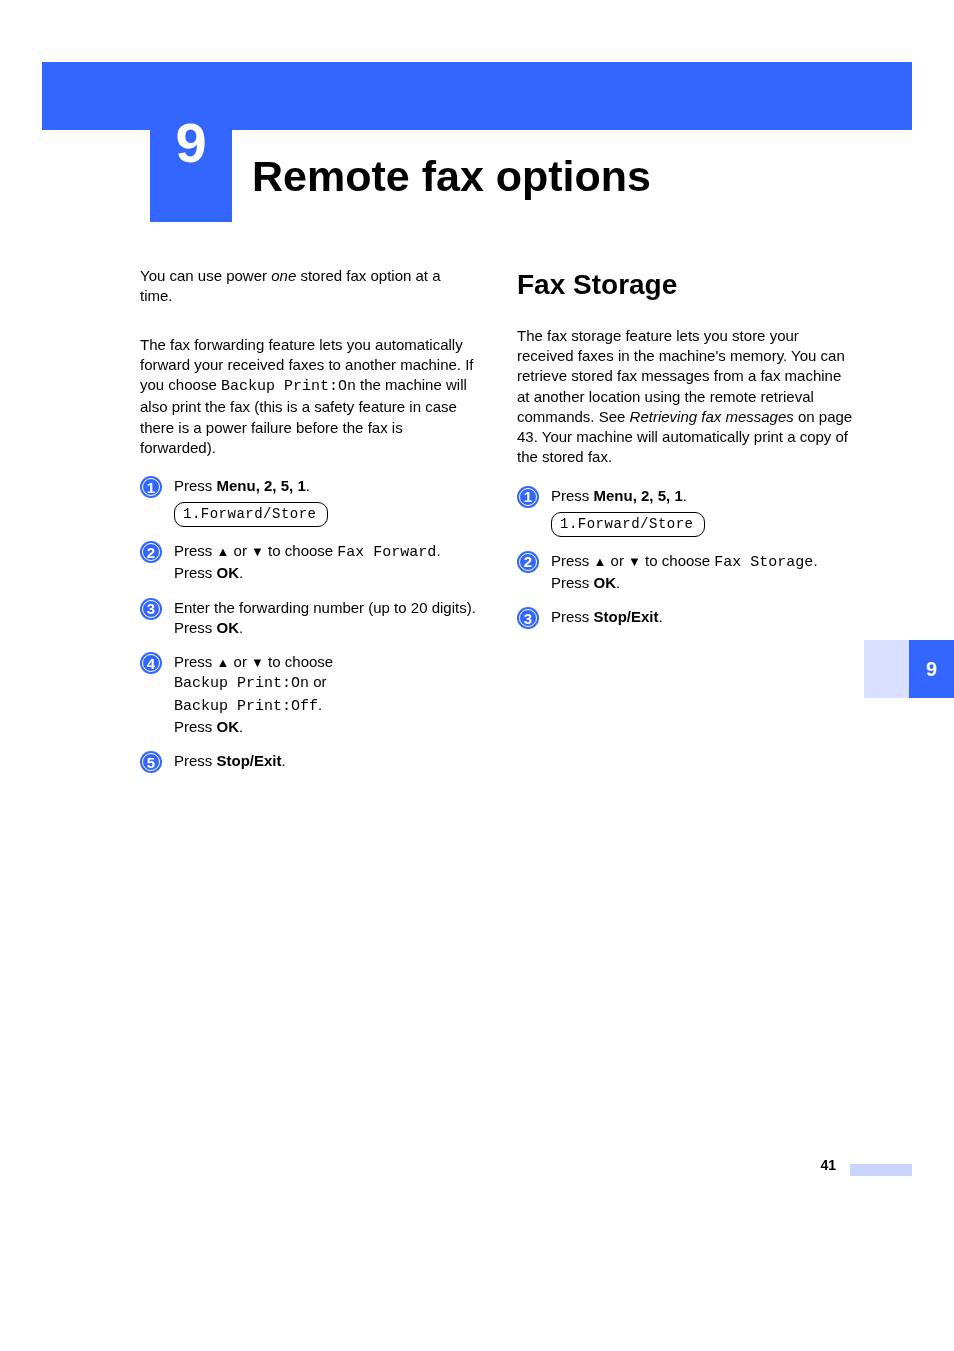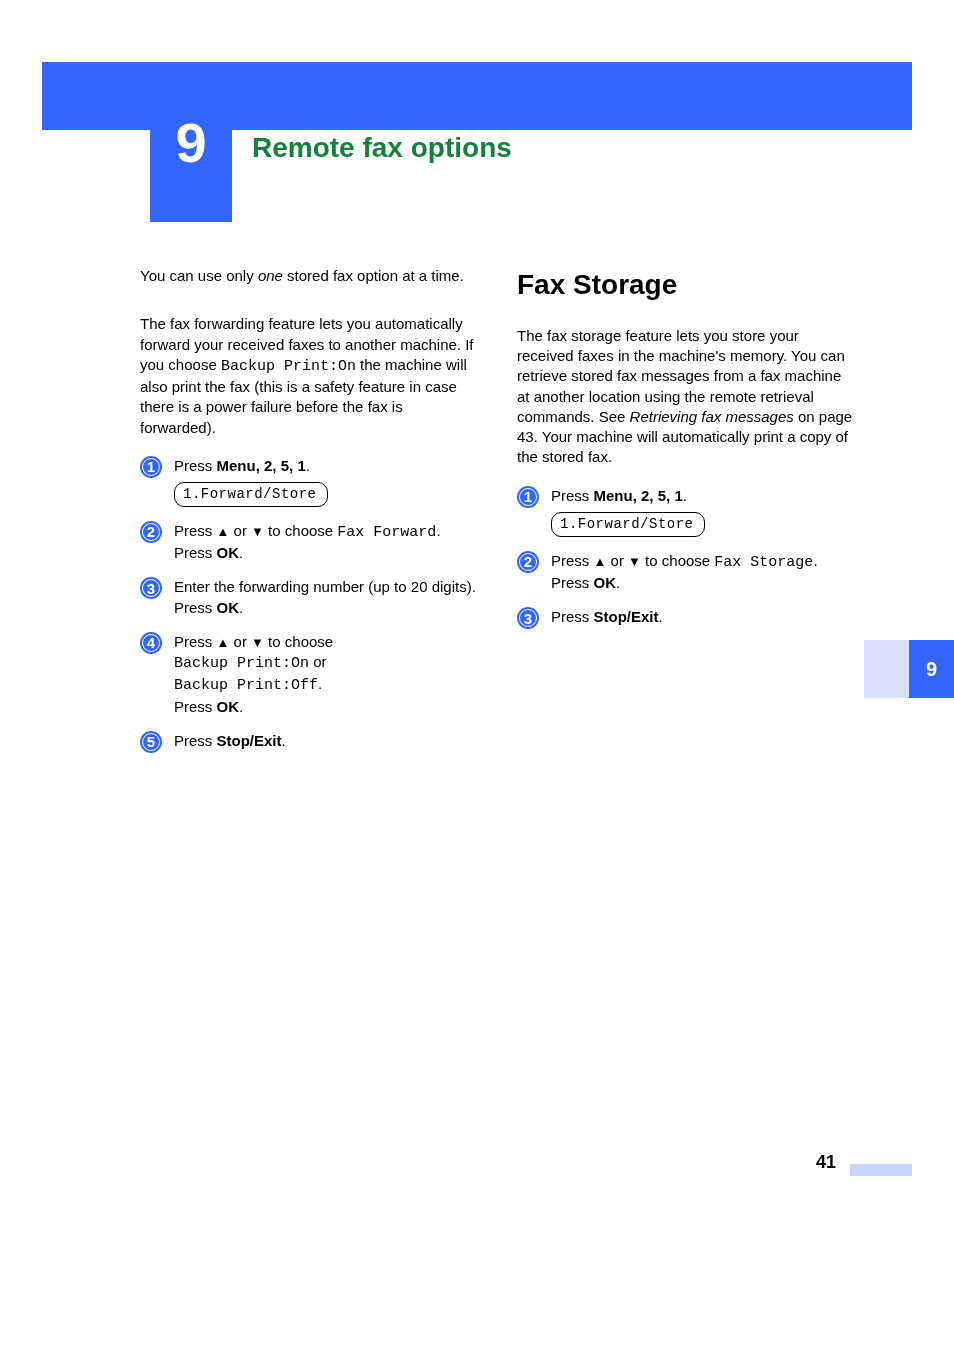--- a/index.html
+++ b/index.html
@@ -33,25 +33,25 @@
       align-items: center;
       justify-content: center;
     }
     .chapter-num {
       color: #fff;
       font-size: 56px;
       font-weight: bold;
     }
     .chapter-title {
       position: absolute;
-      top: 132px;
+      top: 152px;
       left: 252px;
-      font-size: 28px;
-      font-weight: bold;
-      color: #15803d;
+      font-size: 43px;
+      font-weight: bold;
+      color: #000000;
     }
     .content {
       position: absolute;
       top: 266px;
       left: 140px;
       right: 100px;
       display: flex;
       gap: 40px;
     }
     .column {
@@ -151,21 +151,21 @@
       top: 640px;
       right: 45px;
       width: 45px;
       height: 58px;
       background: #d9e0ff;
     }
     .page-num {
       position: absolute;
       bottom: 178px;
       right: 118px;
-      font-size: 18px;
+      font-size: 14px;
       font-weight: bold;
       color: #000;
     }
     .page-num-bar {
       position: absolute;
       bottom: 175px;
       right: 42px;
       width: 62px;
       height: 12px;
       background: #cad5ff;
@@ -177,21 +177,21 @@
 <div class="header-bar"></div>
 <div class="chapter-box">
   <span class="chapter-num">9</span>
 </div>
 <div class="chapter-title">Remote fax options</div>
 
 <div class="content">
 
   <div class="column">
     <p class="intro">
-      <span>You can use only </span><span class="italic">one</span><span> stored fax option at a time.</span>
+      <span>You can use power </span><span class="italic">one</span><span> stored fax option at a time.</span>
     </p>
 
 
     <p class="body-text">
       <span>The fax forwarding feature lets you automatically forward your received faxes to another machine. If you choose </span><span class="mono">Backup Print:On</span><span> the machine will also print the fax (this is a safety feature in case there is a power failure before the fax is forwarded).</span>
     </p>
 
     <div class="step">
       <div class="step-bullet">1</div>
       <div class="step-body">

